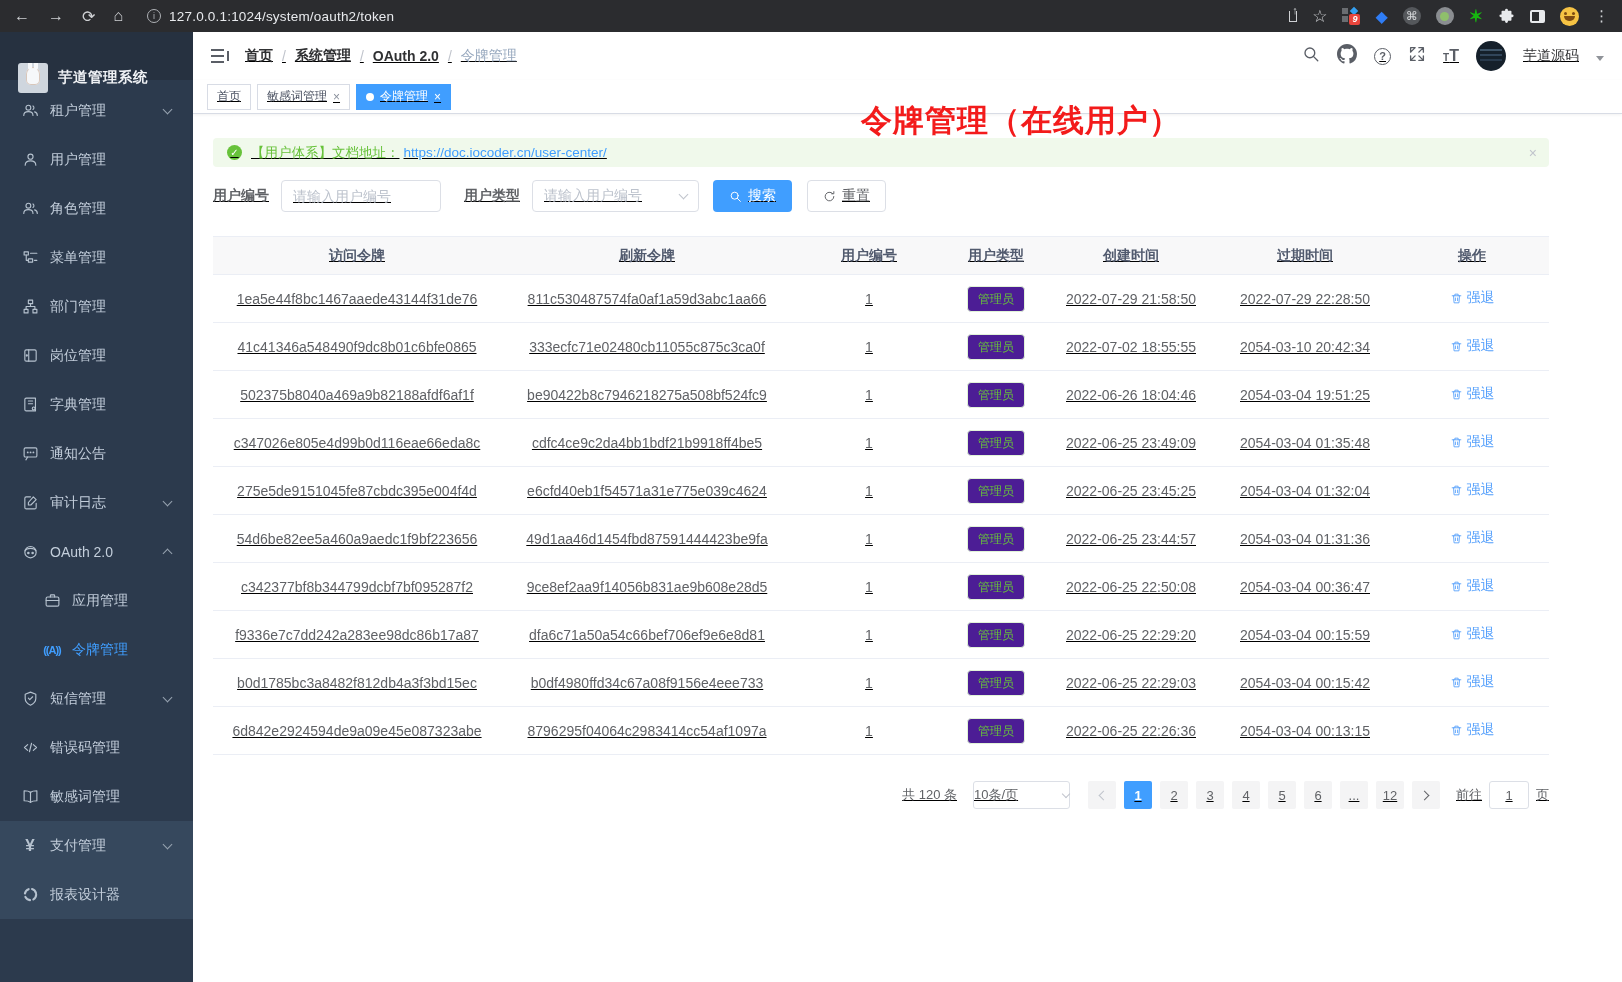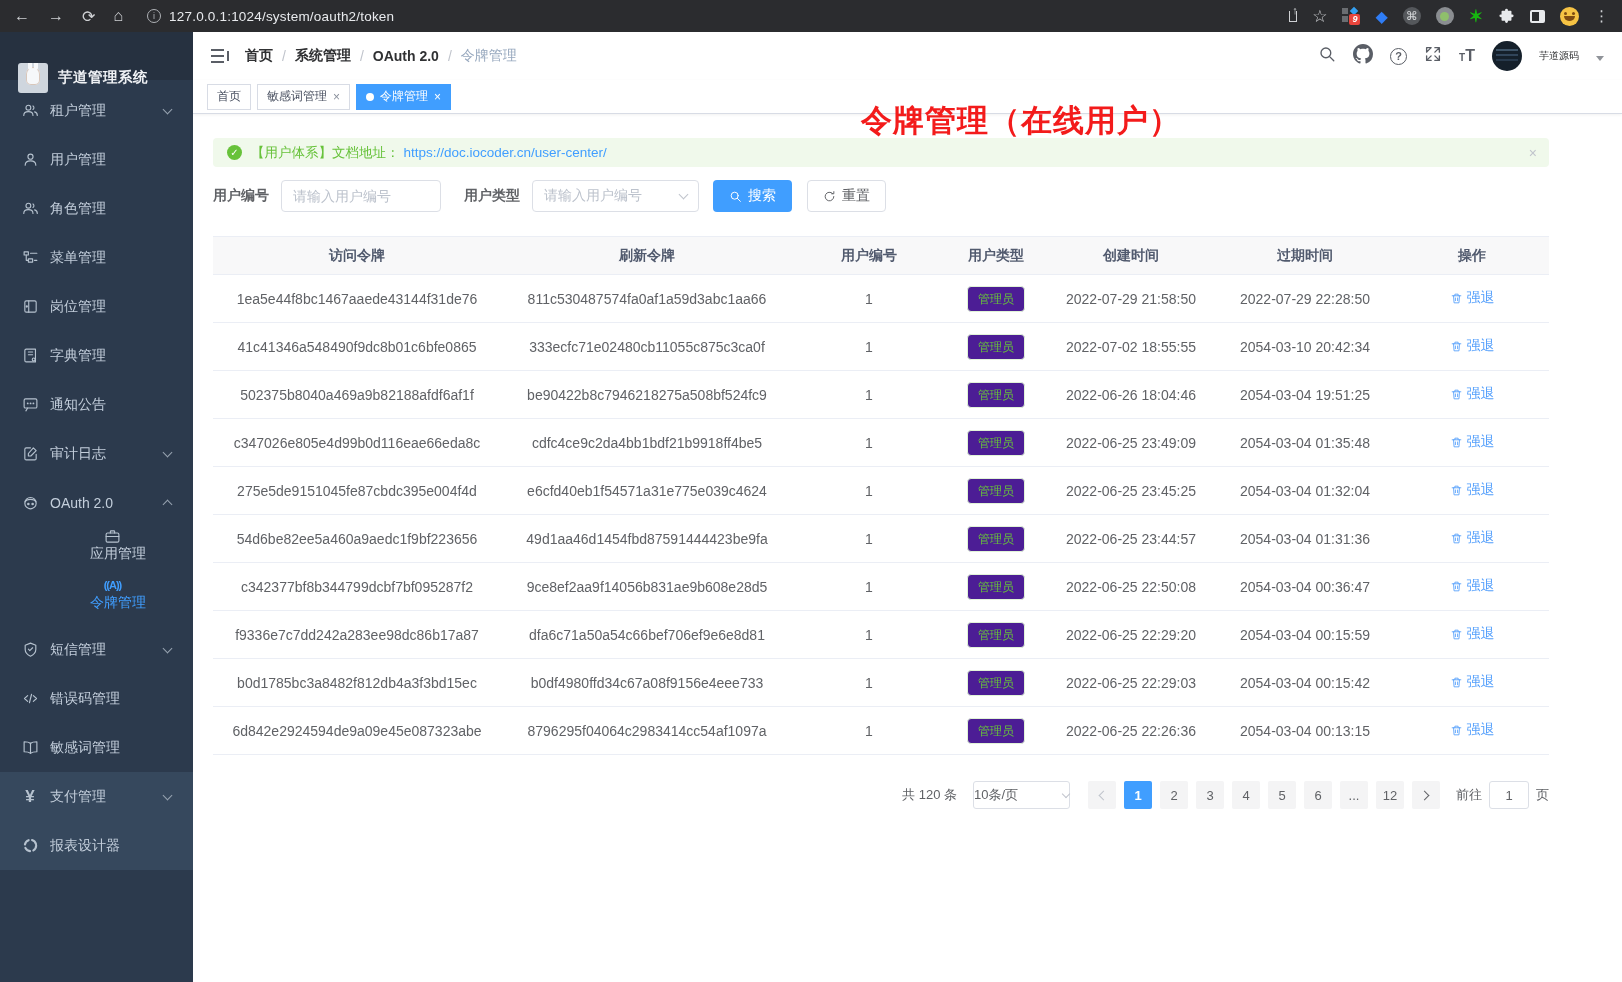--- a/index.html
+++ b/index.html
@@ -39,49 +39,49 @@
   .logo img,.logo .logo-img { width:30px; height:30px; border-radius:3px; }
   .logo-img { background:#cfd6de; position:relative; overflow:hidden; }
   .logo-img:before { content:""; position:absolute; left:8px; top:4px; width:14px; height:18px; border-radius:7px 7px 5px 5px; background:#f6f8fa; box-shadow:0 0 0 1px #d8c7bb inset; }
   .logo-img:after { content:""; position:absolute; left:10px; top:-3px; width:3.5px; height:10px; border-radius:3px; background:#f6f8fa; box-shadow:6px 0 0 #f6f8fa; }
   .logo span { color:#f0f2f5; font-size:14.5px; font-weight:700; letter-spacing:.5px;margin-top:43px; }
   .menu { padding-top:6px;text-align:right; }
   .mitem { height:49px; display:flex; align-items:center; padding-left:21px; cursor:pointer; position:relative; }
   .mitem .mi { width:18px; height:18px; margin-right:11px; display:flex; align-items:center; justify-content:center; }
   .mitem .lbl { color:#c3cedb; font-size:14px; }
   .mitem.active .lbl { color:#409eff; }
-  .mitem.sub { padding-left:43px;flex-direction:column; }
+  .mitem.sub { padding-left:43px; }
   .mitem.alt { background:#36485d; }
   .chev { position:absolute; right:22px; width:7px; height:7px; border-right:1.5px solid #97a3b1; border-bottom:1.5px solid #97a3b1; }
   .chev.down { transform:rotate(45deg); margin-top:-3px; }
   .chev.up { transform:rotate(-135deg); margin-top:3px; }
   .mi svg { stroke:#b6c2cf; fill:none; stroke-width:1.6; stroke-linecap:round; stroke-linejoin:round; }
   .mi .yen { color:#b6c2cf; font-size:17px; font-weight:700; }
   .mi .tok { color:#409eff; font-size:11px; font-weight:700; letter-spacing:-1px; }
 
   
-  .main { position:absolute; left:193px; top:32px; width:1429px; height:676px; background:#fff; }
+  .main { position:absolute; left:193px; top:32px; width:1429px; height:676px; background:#fff;text-decoration:underline; }
   .navbar { height:48px; display:flex; align-items:center; padding:0 18px; }
   .fold { width:18px; height:14px; position:relative; margin-right:16px; cursor:pointer; }
   .fold i { position:absolute; left:0; height:2px; width:13px; background:#5a5e66; }
   .fold i:nth-child(1){top:0;} .fold i:nth-child(2){top:6px;} .fold i:nth-child(3){top:12px;}
   .fold i:nth-child(4){ left:auto; right:0; top:2px; width:2px; height:10px; }
   .bc { display:flex; align-items:center; gap:9px; font-size:14px; }
   .bc .crumb { color:#303133; font-weight:700; cursor:pointer; }
   .bc .sep { color:#c0c4cc; font-weight:400; }
   .bc .crumb.last { color:#97a8be; font-weight:400; cursor:default; }
   .nav-right { margin-left:auto; display:flex; align-items:center; gap:17px; }
   .nav-right svg { stroke:#5a5e66; fill:none; stroke-width:1.8; stroke-linecap:round; }
   .gh svg { fill:#5a5e66; stroke:none; }
   .qm { width:17px; height:17px; border:1.6px solid #5a5e66; border-radius:50%; color:#5a5e66; font-size:11px; font-weight:700; text-align:center; line-height:15px; }
   .fontT { color:#5a5e66; font-weight:700; }
   .fontT .t1{ font-size:10px; } .fontT .t2{ font-size:16px; }
   .avatar { width:30px; height:30px; border-radius:50%; background:#15202b; position:relative; overflow:hidden; }
   .avatar:before { content:""; position:absolute; left:4px; top:8px; width:22px; height:2px; background:#3e5468; box-shadow:0 5px 0 #31455a, 0 10px 0 #27394c; }
-  .uname { color:#303133; font-size:10px; }
+  .uname { color:#303133; font-size:14px; }
   .caret { width:0; height:0; border-left:4px solid transparent; border-right:4px solid transparent; border-top:5px solid #909399; margin-top:4px; }
 
   .tabsbar { height:34px; border-bottom:1px solid #d8dce5; box-shadow:0 1px 3px rgba(0,0,0,.06); display:flex; align-items:center; gap:6px; padding:0 14px; }
   .tag-tab { height:26px; display:flex; align-items:center; gap:6px; border:1px solid #d8dce5; background:#fff; color:#495060; font-size:12px; padding:0 9px; cursor:pointer; }
   .tag-tab .x { font-size:12px; color:#8a909c; }
   .tag-tab.active { background:#409eff; border-color:#409eff; color:#fff; }
   .tag-tab.active .x { color:#fff; }
   .tag-tab .dot { width:8px; height:8px; border-radius:50%; background:#fff; }
 
   .annotation { position:absolute; left:668px; top:68px; font-size:31px; font-weight:700; color:#f31b1b; z-index:5; letter-spacing:1px; }
@@ -213,20 +213,31 @@
       <div class="mitem">
         <span class="mi">
             <svg width="17" height="17" viewBox="0 0 24 24">
               <rect x="3" y="4" width="6" height="4.5"></rect>
               <path d="M12 6h9M6 8.5V16h3"></path>
               <rect x="9" y="14" width="6" height="4.5"></rect>
               <path d="M17.5 16H21"></path>
             </svg>
           </span>
         <span class="lbl">菜单管理</span>
+      </div>
+      <div class="mitem">
+        <span class="mi">
+            <svg width="17" height="17" viewBox="0 0 24 24">
+              <rect x="9" y="3" width="6" height="5"></rect>
+              <rect x="3" y="16" width="5.5" height="5"></rect>
+              <rect x="15.5" y="16" width="5.5" height="5"></rect>
+              <path d="M12 8v4M12 12H5.8V16M12 12h6.2V16"></path>
+            </svg>
+          </span>
+        <span class="lbl">部门管理</span>
       </div>
       <div class="mitem">
         <span class="mi">
             <svg width="17" height="17" viewBox="0 0 24 24">
               <rect x="4" y="4" width="16" height="16" rx="2"></rect>
               <path d="M9.5 4v16"></path>
               <circle cx="6.8" cy="12" r=".8"></circle>
             </svg>
           </span>
         <span class="lbl">岗位管理</span>

